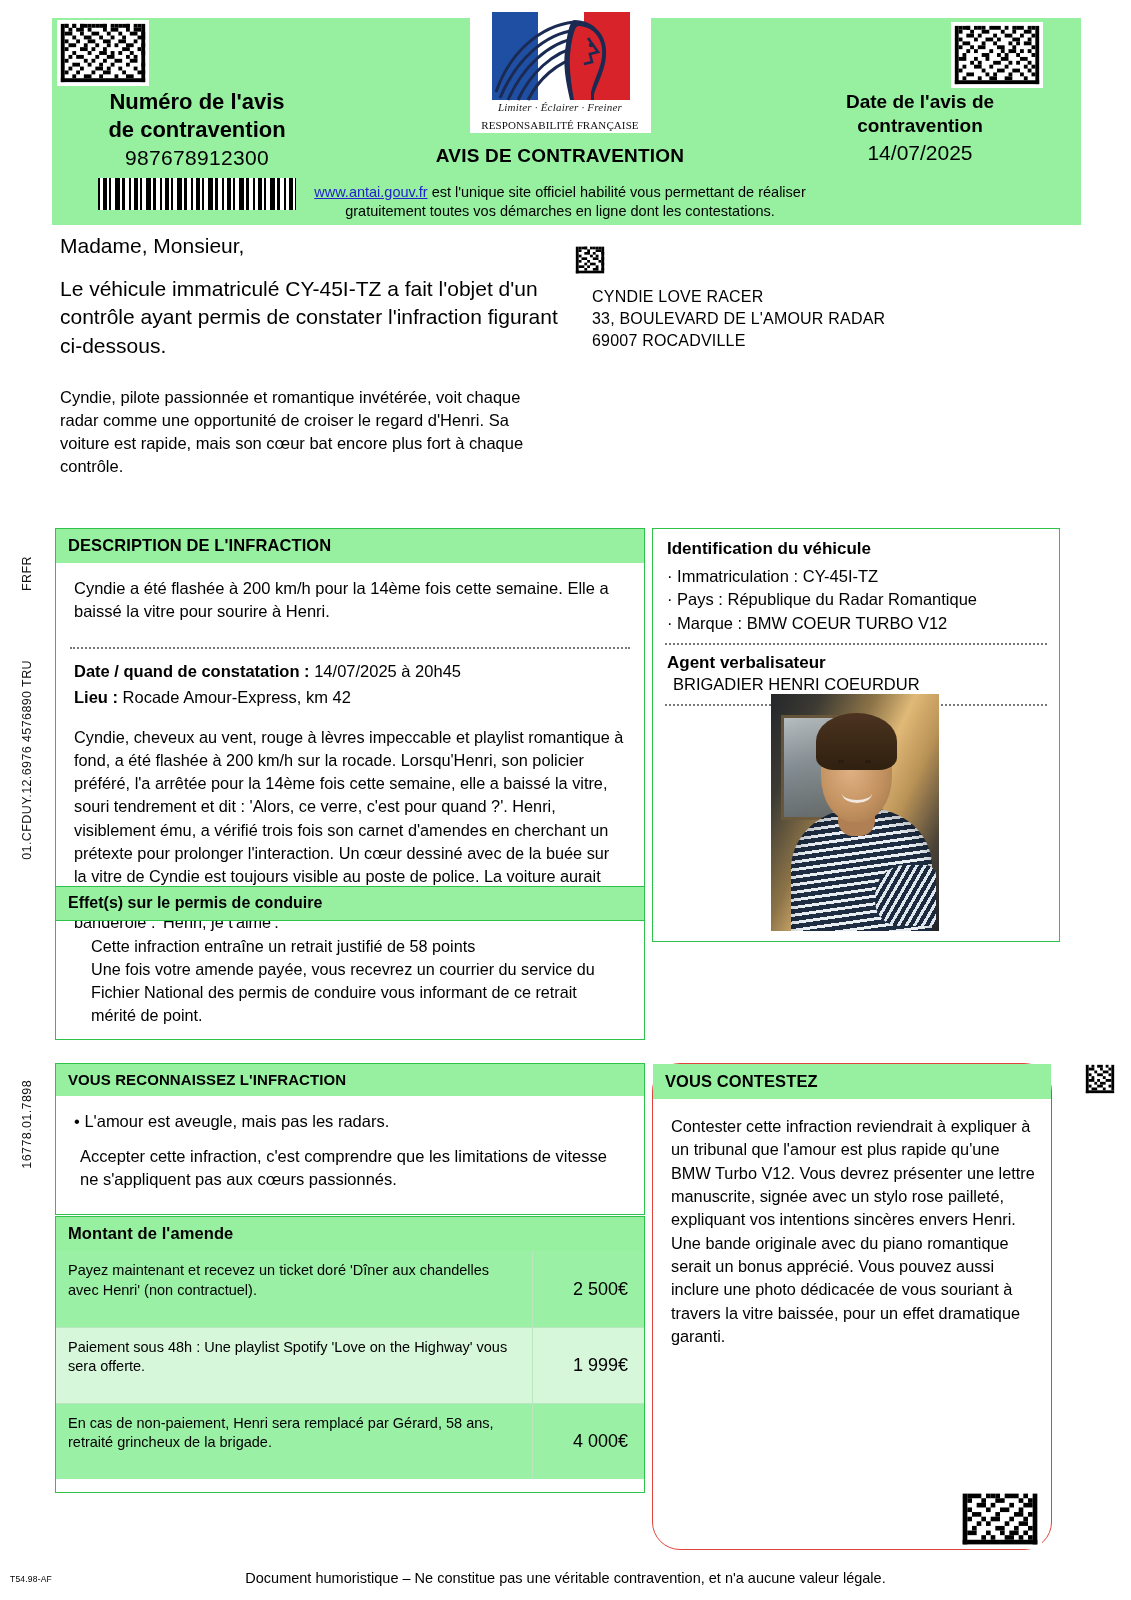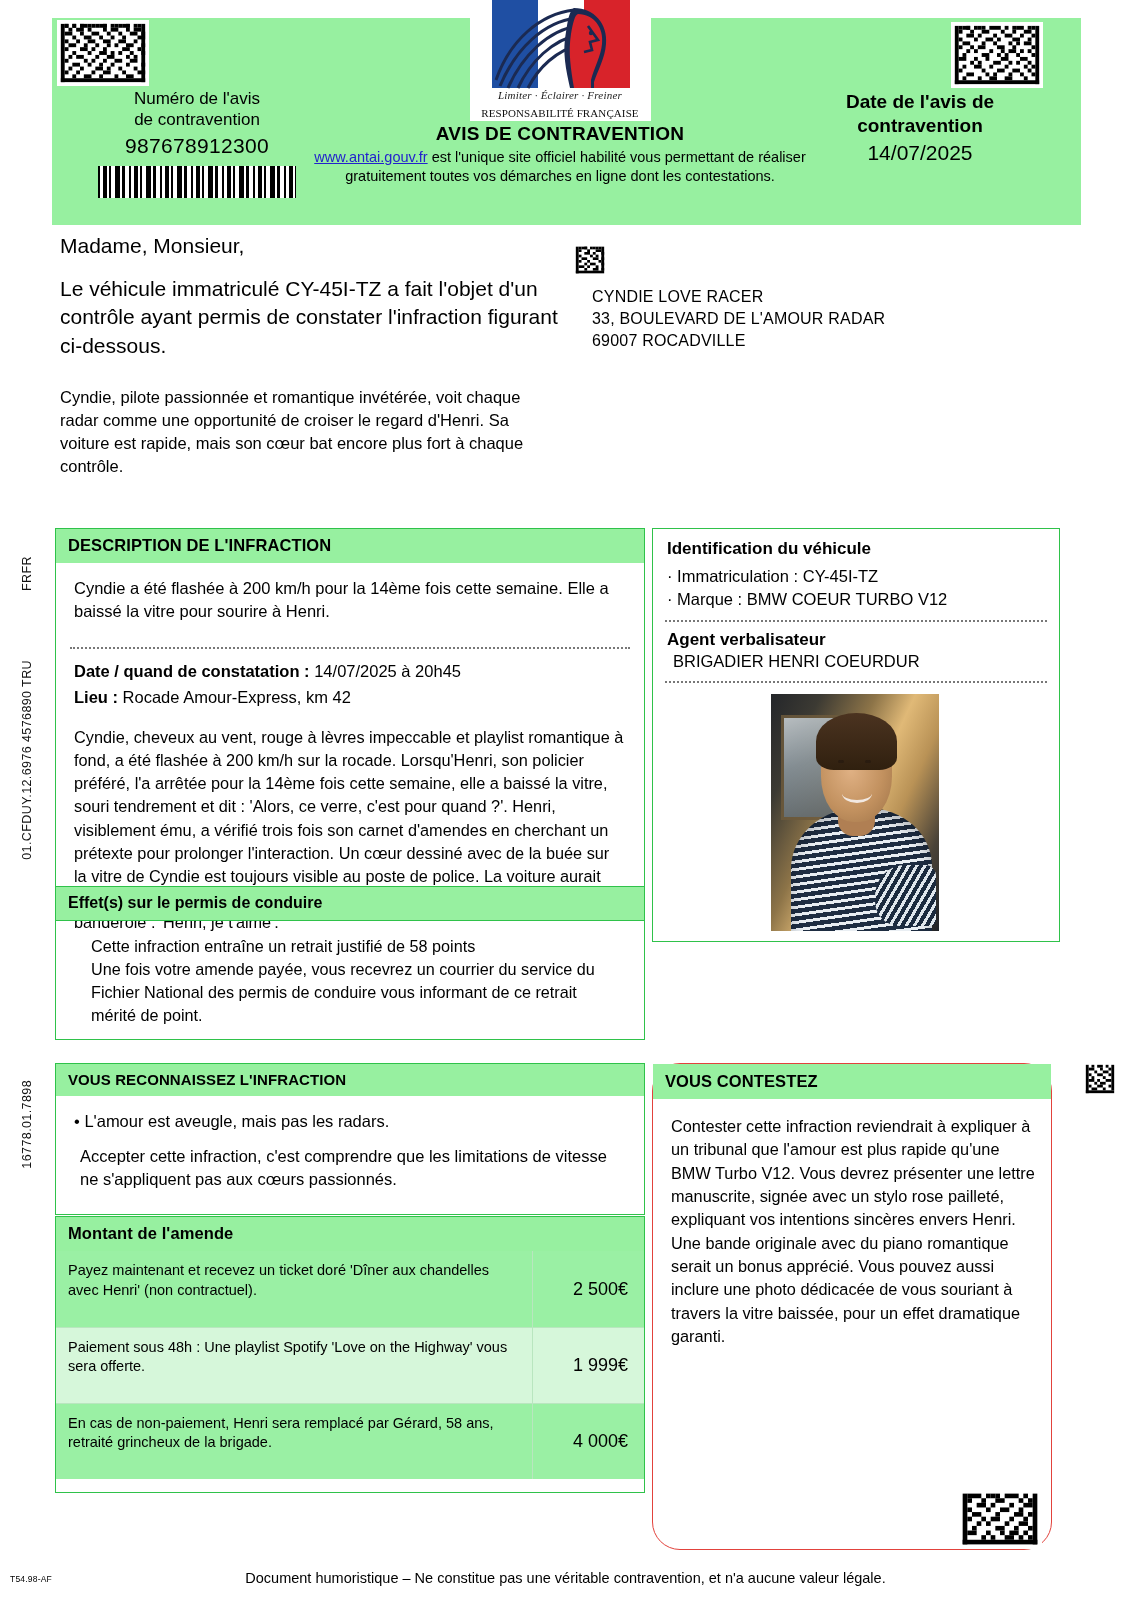--- a/index.html
+++ b/index.html
@@ -24,52 +24,52 @@
   }
   .qr-left  { position: absolute; left: 57px;  top: 20px;  width: 92px;  height: 66px; }
   .qr-right { position: absolute; left: 951px; top: 22px;  width: 92px;  height: 66px; }
   .qr-addr  { position: absolute; left: 573px; top: 244px; width: 34px;  height: 32px; }
   .qr-contest { position: absolute; left: 1083px; top: 1062px; width: 34px; height: 34px; }
   .qr-bottom  { position: absolute; left: 958px; top: 1489px; width: 84px; height: 60px; }
 
   .hdr-left {
     position: absolute; left: 57px; top: 88px; width: 280px; text-align: center;
   }
-  .hdr-left .t1 { font-size: 17px; font-weight: normal; line-height: 1.25; }
+  .hdr-left .t1 { font-size: 22px; font-weight: bold; line-height: 1.25; }
   .hdr-left .num { font-size: 21px; margin-top: 3px; letter-spacing: .3px; }
   .barcode {
     margin: 8px auto 0; width: 198px; height: 32px;
     background-image: repeating-linear-gradient(to right,
       #000 0 2px, #fff 2px 5px, #000 5px 9px, #fff 9px 11px,
       #000 11px 13px, #fff 13px 17px, #000 17px 22px, #fff 22px 24px,
       #000 24px 27px, #fff 27px 31px);
   }
 
   .hdr-center {
     position: absolute; left: 300px; top: 0px; width: 520px; text-align: center;
   }
   .marianne {
-    width: 181px; height: 121px; margin: 0 auto; background: #fff;
+    width: 181px; height: 121px; margin: 12px auto; background: #fff;
     position: relative; overflow: hidden;
   }
   .marianne .title-main {
     position: absolute; bottom: 20px; left: 0; right: 0; text-align: center;
     font-family: "Liberation Serif", serif; font-style: italic;
     font-size: 11px; color: #1a1a1a; letter-spacing: .2px;
   }
   .marianne .title-sub {
     position: absolute; bottom: 2px; left: 0; right: 0; text-align: center;
     font-family: "Liberation Serif", serif;
     font-size: 11px; color: #111; letter-spacing: .1px;
   }
   .avis-title {
     font-size: 19px; font-weight: bold; letter-spacing: .2px; margin-top: 2px;
   }
   .avis-sub {
-    font-size: 14.5px; line-height: 1.32; margin-top: 3px; padding: 0 6px; text-align: center;
+    font-size: 14.5px; line-height: 1.32; margin-top: 16px; padding: 0 6px; text-align: center;
   }
   .avis-sub a { color: #2222cc; text-decoration: underline; }
 
   .hdr-right {
     position: absolute; left: 800px; top: 90px; width: 240px; text-align: center;
   }
   .hdr-right .t1 { font-size: 19px; font-weight: bold; line-height: 1.25; }
   .hdr-right .date { font-size: 21px; margin-top: 3px; }
 
   
@@ -538,20 +538,21 @@
     <div class="narr">Cyndie, cheveux au vent, rouge à lèvres impeccable et playlist romantique à fond, a été flashée à 200 km/h sur la rocade. Lorsqu'Henri, son policier préféré, l'a arrêtée pour la 14ème fois cette semaine, elle a baissé la vitre, souri tendrement et dit : 'Alors, ce verre, c'est pour quand ?'. Henri, visiblement ému, a vérifié trois fois son carnet d'amendes en cherchant un prétexte pour prolonger l'interaction. Un cœur dessiné avec de la buée sur la vitre de Cyndie est toujours visible au poste de police. La voiture aurait été vue plus tard, stationnée discrètement devant le commissariat avec une banderole : 'Henri, je t'aime'.</div>
     <div class="sub-head">Effet(s) sur le permis de conduire</div>
     <div class="sub-body" style="white-space:pre-line">Cette infraction entraîne un retrait justifié de 58 points
 Une fois votre amende payée, vous recevrez un courrier du service du Fichier National des permis de conduire vous informant de ce retrait mérité de point.</div>
   </div>
 
   <div class="panel p-veh">
     <div class="h">Identification du véhicule</div>
     <ul>
       <li>Immatriculation : CY-45I-TZ</li>
+      <li>Pays :  République du Radar Romantique</li>
       <li>Marque :  BMW COEUR TURBO V12</li>
     </ul>
     <div class="veh-dotted"></div>
     <div class="agent-h">Agent verbalisateur</div>
     <div class="agent-n">BRIGADIER HENRI COEURDUR</div>
     <div class="veh-dotted2"></div>
     <div class="photo">
       <div class="bg"></div>
       <div class="window"></div>
       <div class="torso"></div>

